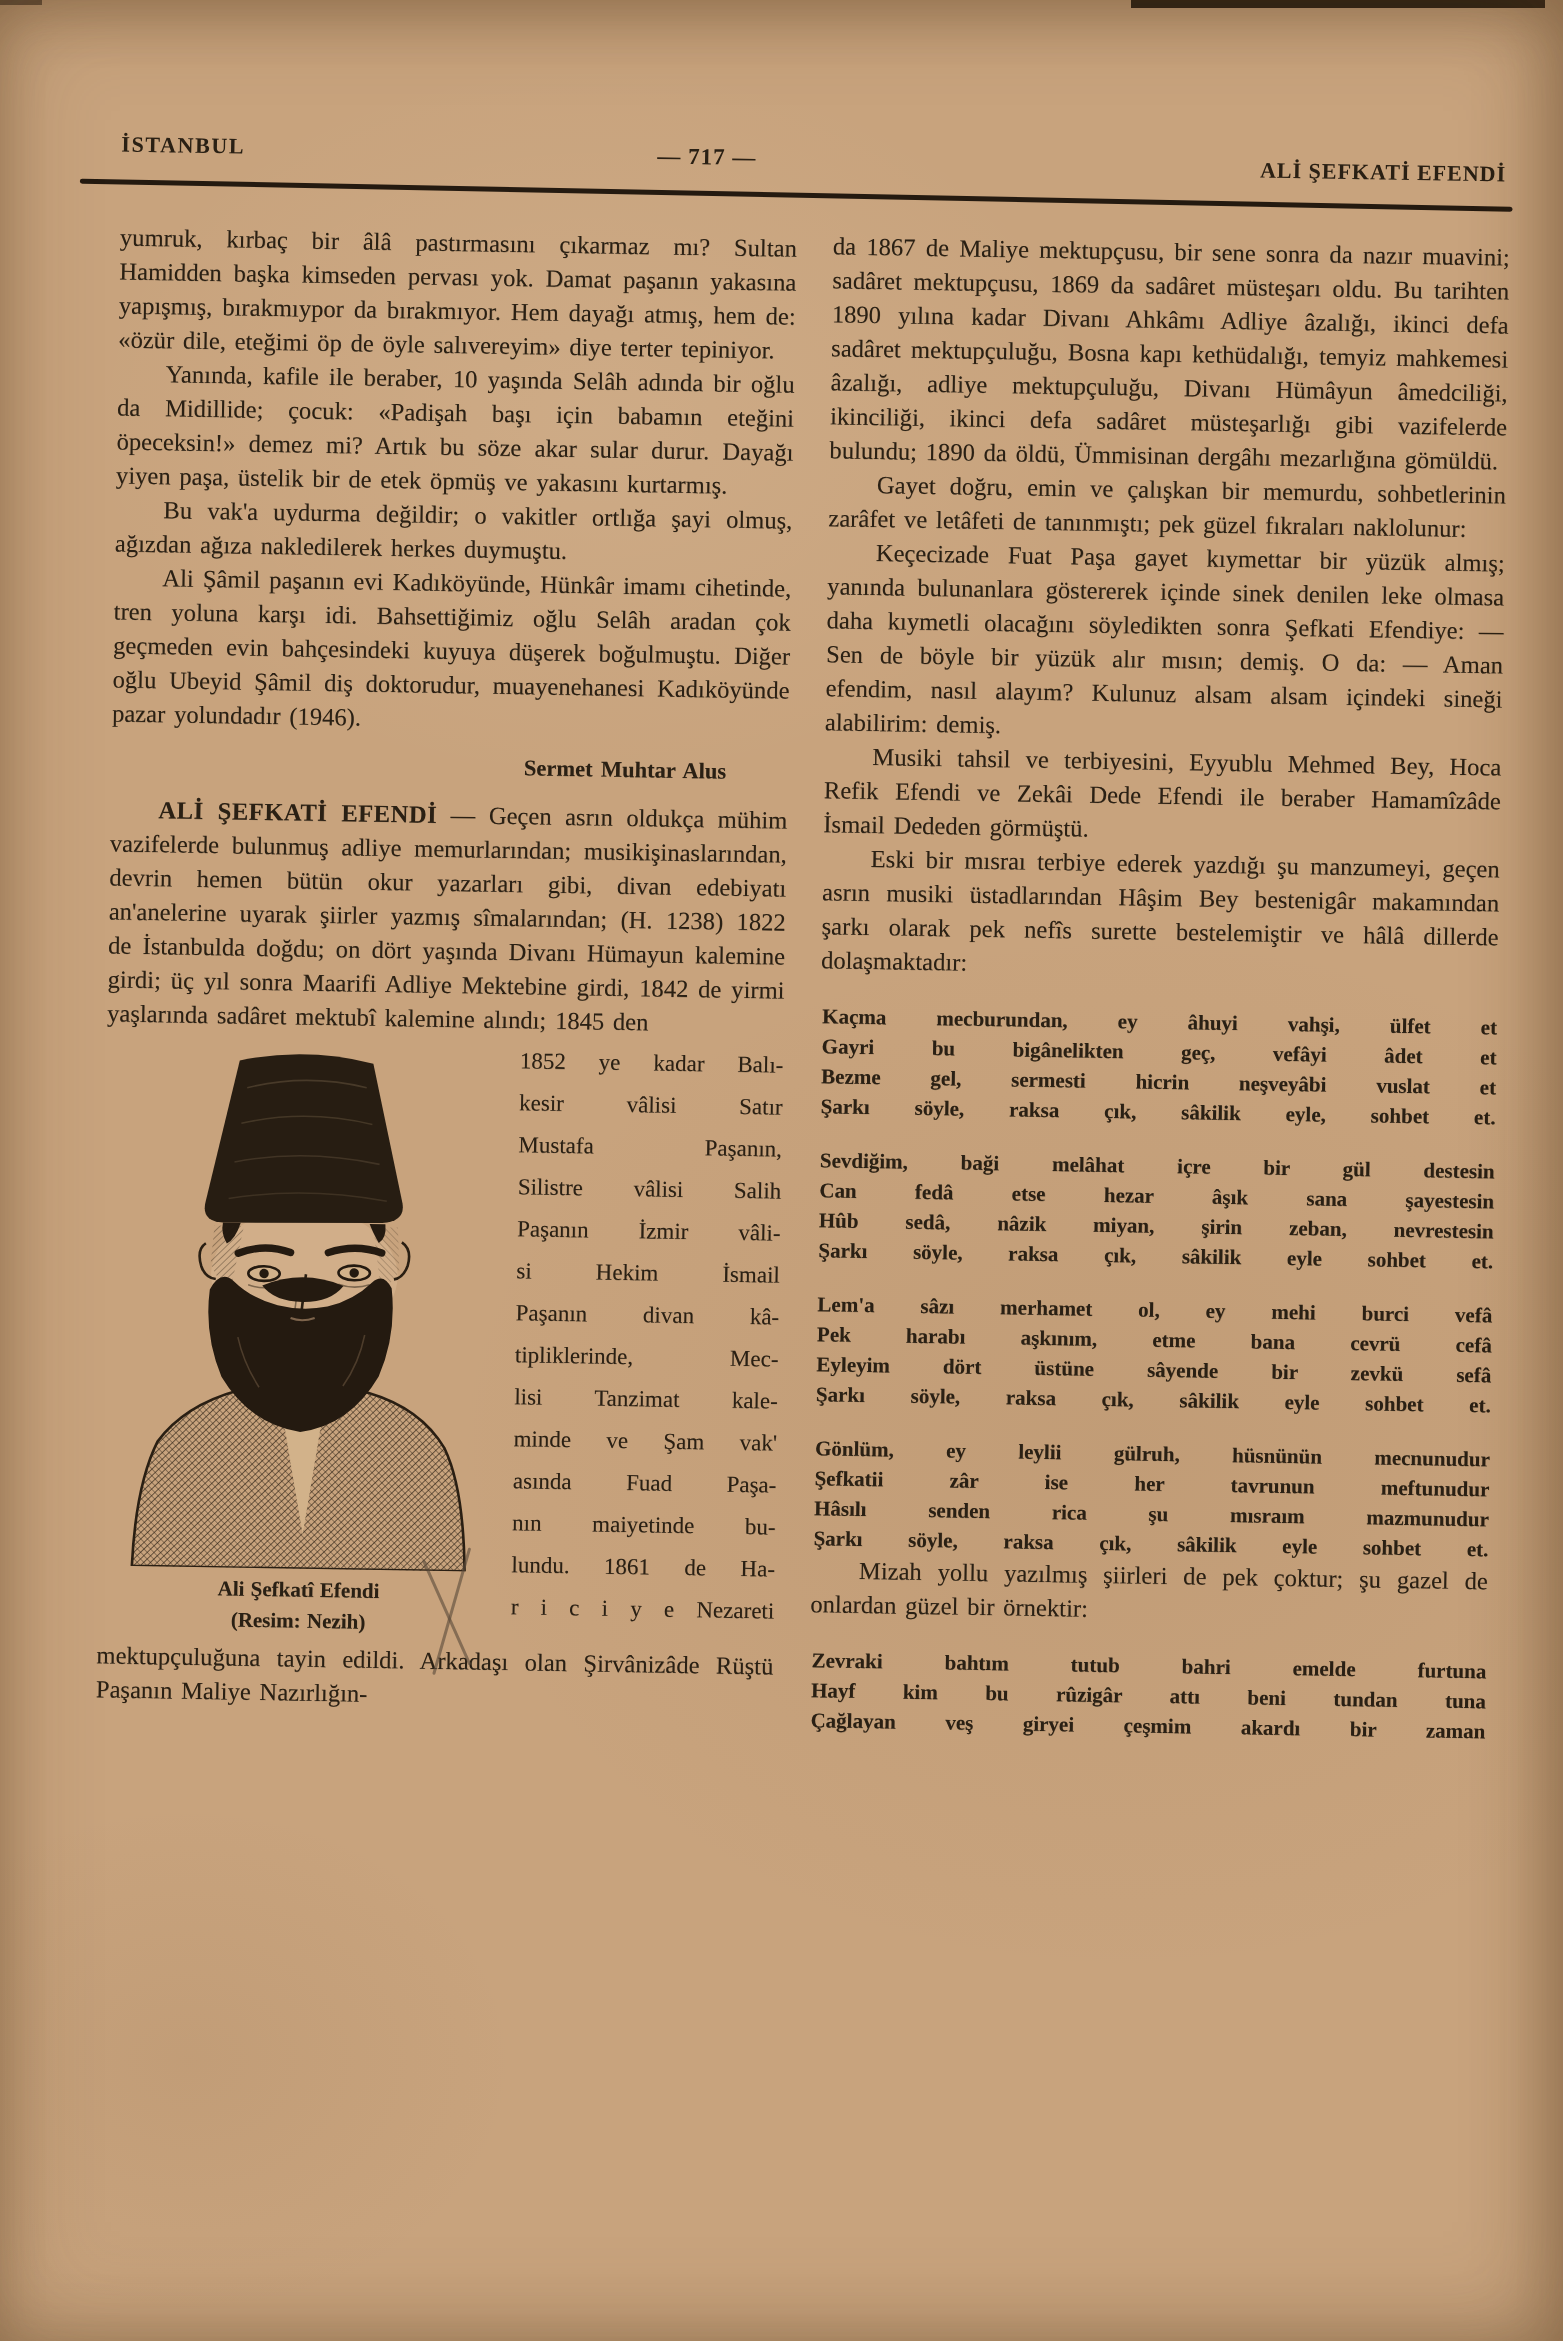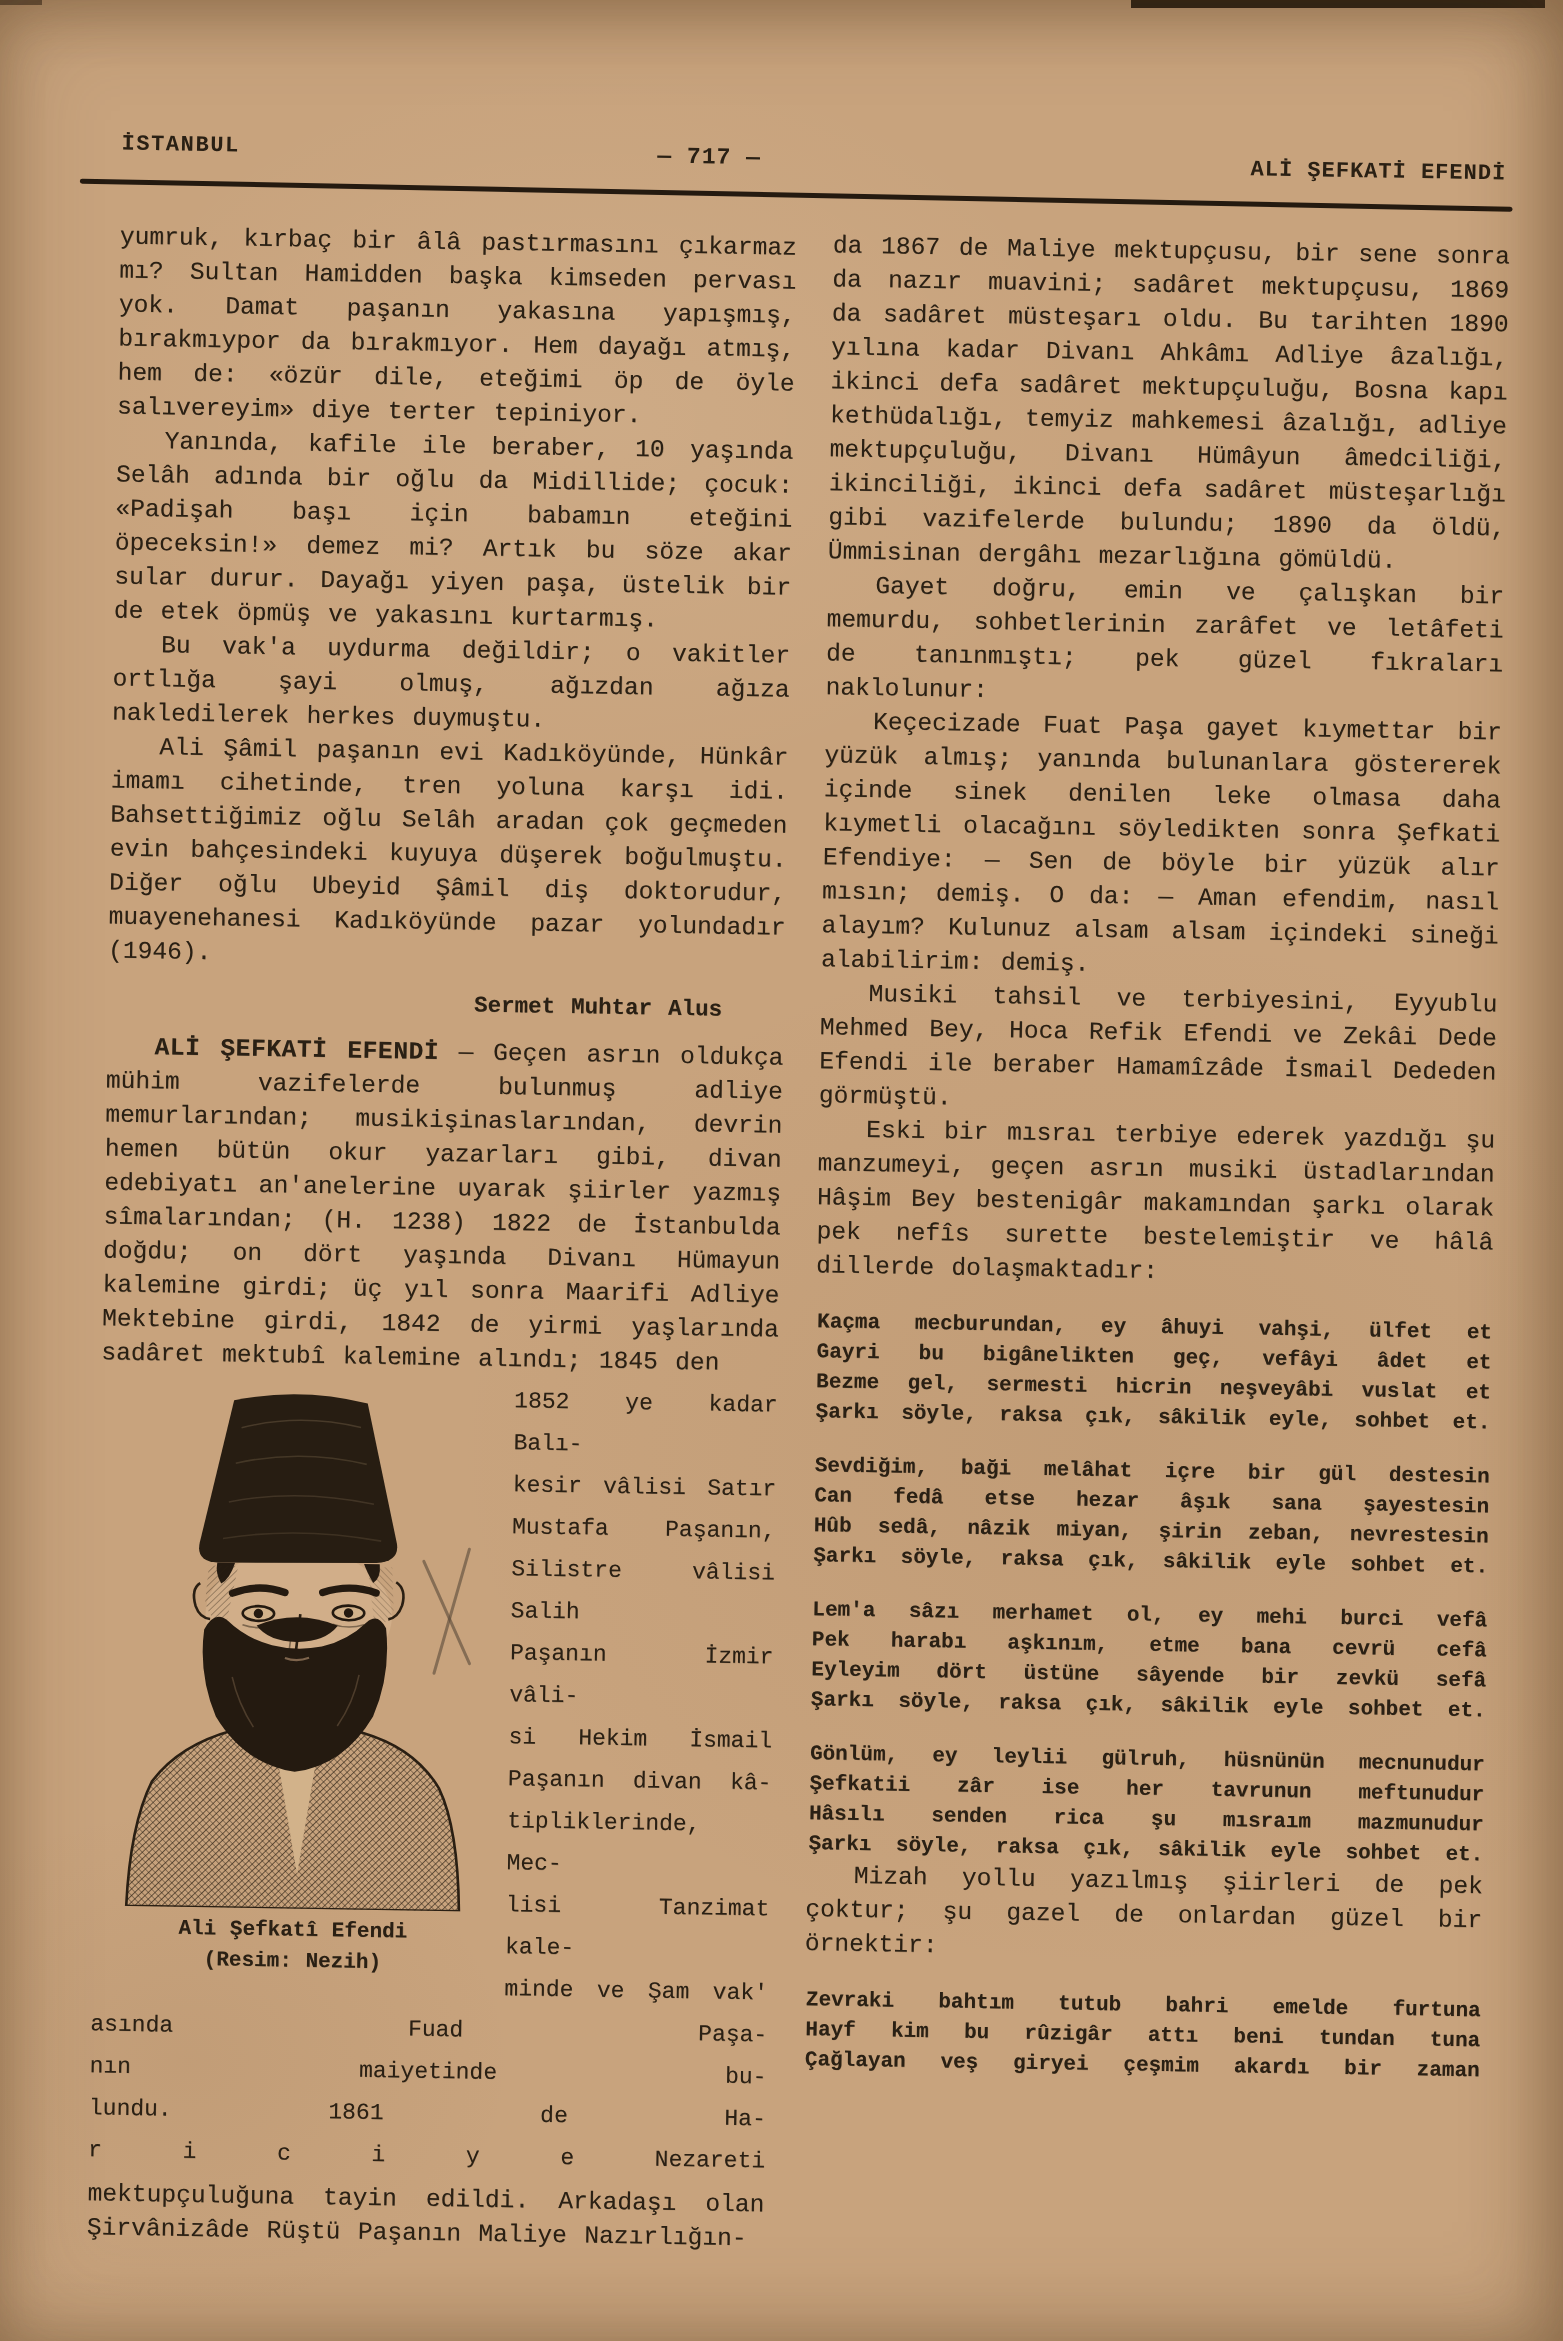--- a/index.html
+++ b/index.html
@@ -4,21 +4,21 @@
 <style>
   html,body { margin:0; padding:0; background:#a5835f; }
   .page {
     position:relative; width:1563px; height:2342px;
     background-color:#c8a37d;
     background-image:
       radial-gradient(733px 524px at 38% 18%, rgba(255,240,215,.10), transparent 70%),
       radial-gradient(943px 733px at 72% 62%, rgba(110,75,40,.08), transparent 72%),
       radial-gradient(471px 367px at 12% 88%, rgba(110,75,40,.07), transparent 70%);
     overflow:hidden;
-    font-family:Liberation Mono, monospace;
+    font-family:Liberation Serif, serif;
     color:#2a2014;
   }
   .page::after {
     content:''; position:absolute; inset:0; pointer-events:none;
     box-shadow: inset 0 0 100px rgba(84,56,28,.30), inset -23.6px 0 68px rgba(84,56,28,.22), inset 0 18.3px 47px rgba(84,56,28,.18);
   }
   .scan-strip { position:absolute; left:1131px; top:0; width:414px; height:7.9px; background:#19120b; opacity:.92; }
   .scan-corner { position:absolute; left:0; top:0; width:42px; height:5.2px; background:rgba(25,18,11,.55); }
 
   .tilt { position:absolute; inset:0; transform:rotate(.95deg); transform-origin:89px 173px; }

